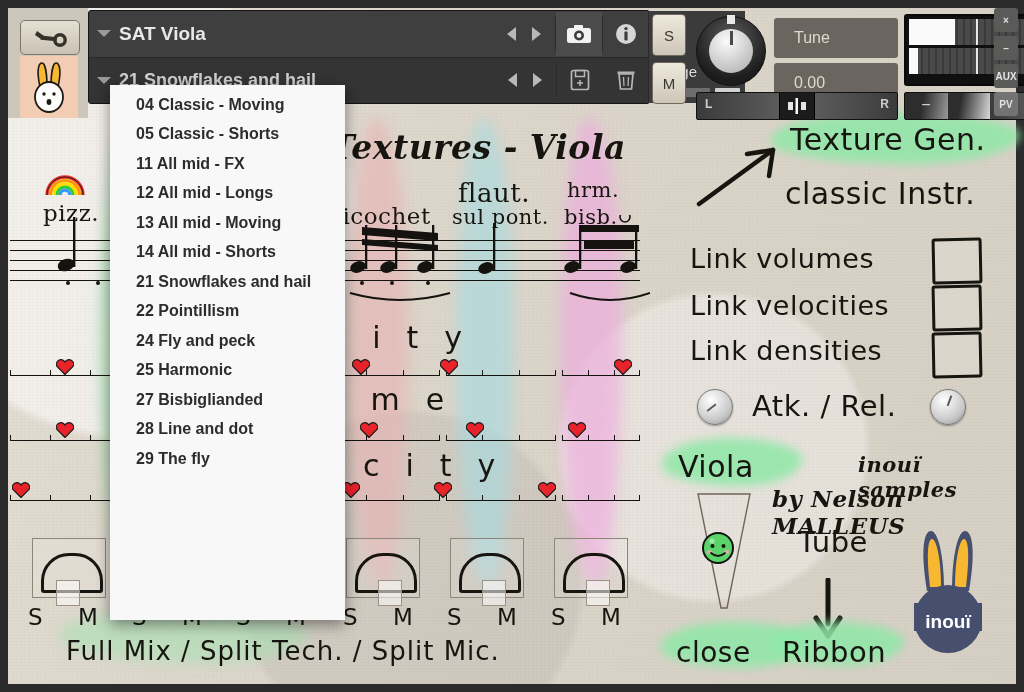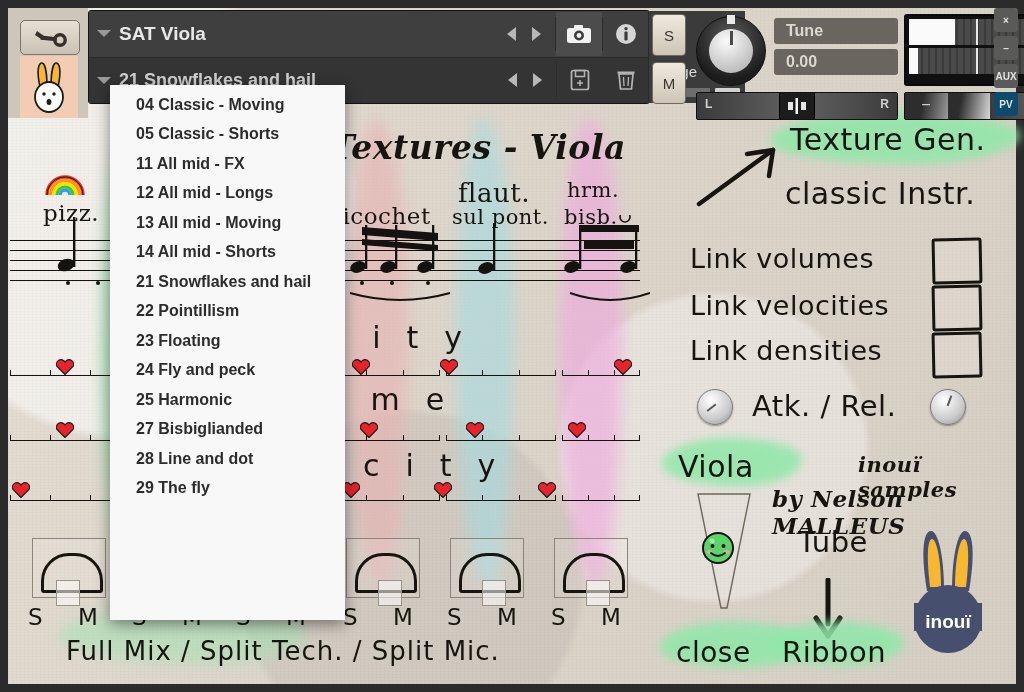--- a/index.html
+++ b/index.html
@@ -70,22 +70,22 @@
     color:#3a3630;font-size:15px;display:flex;align-items:center;justify-content:center;}
   .knob-wrap{position:absolute;left:44px;top:6px;width:72px;height:72px;}
   .knob{width:68px;height:68px;border-radius:50%;
     background:radial-gradient(circle at 50% 32%,#5d5d5d,#1c1c1c 70%);
     border:1px solid #101010;position:relative;}
   .knob .cap{position:absolute;left:12px;top:12px;width:44px;height:44px;border-radius:50%;
     background:radial-gradient(circle at 40% 28%,#fbfbfb,#a9a9a9);}
   .knob .ind{position:absolute;left:50%;top:14px;width:3px;height:14px;margin-left:-1.5px;background:#4a4a4a;}
   .knob .tick{position:absolute;left:50%;top:-2px;margin-left:-4px;width:8px;height:9px;background:#e9e9e9;}
   .fields{position:absolute;left:122px;top:8px;width:124px;}
-  .field{height:26px;background:#6a665f;border-radius:3px;margin-bottom:5px;color:#ded9d0;
-    font-size:16px;display:flex;align-items:center;padding-left:12px;font-weight:bold;}
+  .field{height:40px;background:#6a665f;border-radius:3px;margin-bottom:5px;color:#ded9d0;
+    font-size:16px;display:flex;align-items:center;padding-left:20px;}
   .pan{position:absolute;left:44px;top:82px;width:200px;height:26px;background:#242424;border:1px solid #111;
     display:flex;align-items:center;border-radius:2px;overflow:hidden;}
   .pan .half{flex:1;height:100%;position:relative;}
   .pan .half.lf{background:linear-gradient(90deg,#3b3b3b,#5b5b5b);}
   .pan .half.rt{background:linear-gradient(270deg,#3b3b3b,#5b5b5b);}
   .pan .lab{position:absolute;top:4px;color:#cfcfcf;font-size:12px;font-weight:bold;}
   .pan .mid{width:34px;height:100%;background:#1c1c1c;border-left:1px solid #000;border-right:1px solid #000;
     display:flex;align-items:center;justify-content:center;}
   .meters{position:absolute;left:252px;top:4px;width:128px;height:62px;background:#101010;border:2px solid #0a0a0a;border-radius:3px;padding:3px;}
   .mrow{height:26px;margin-bottom:3px;position:relative;
@@ -95,21 +95,21 @@
   .vol{position:absolute;left:252px;top:82px;width:128px;height:26px;background:#1e1e1e;border:1px solid #101010;
     display:flex;align-items:center;border-radius:2px;overflow:hidden;}
   .vol .seg{flex:1;height:100%;position:relative;}
   .vol .s1{background:linear-gradient(100deg,#2d2d2d 40%,#9a9a9a 100%);}
   .vol .s2{background:linear-gradient(100deg,#2d2d2d 30%,#d9d9d9 100%);}
   .vol .s3{background:linear-gradient(80deg,#3a3a3a,#5c5c5c);}
   .vol .sign{position:absolute;top:3px;left:50%;margin-left:-5px;color:#d8d8d8;font-size:16px;}
   .winbtns{position:absolute;left:994px;top:8px;width:24px;}
   .winbtn{width:24px;height:24px;margin-bottom:4px;border-radius:3px;background:#5a5a58;
     color:#e2e2e2;font-size:10px;font-weight:bold;display:flex;align-items:center;justify-content:center;}
-  .winbtn.dark{background:#0c4a6e;}
+  .winbtn.dark{background:#737373;}
 
   
   .hand{font-family:"DejaVu Sans",sans-serif;color:#17150f;letter-spacing:.5px;}
   .hand.it{font-family:"DejaVu Serif",serif;font-style:italic;font-weight:bold;}
   .hl-green{position:absolute;background:#8fe8a8;filter:blur(5px);opacity:.85;
     border-radius:48% 52% 44% 56%/56% 44% 56% 44%;}
   .chk{position:absolute;width:44px;height:40px;border:3px solid #17150f;border-radius:3px;
     transform:rotate(-1.2deg);background:rgba(255,255,255,.12);}
   .mini-knob{position:absolute;width:34px;height:34px;border-radius:50%;
     background:radial-gradient(circle at 38% 30%,#ffffff,#c9c9c9 62%,#8e8e8e 100%);
@@ -599,21 +599,20 @@
 
   <div class="dd">
     <div class="dd-item">04 Classic - Moving</div>
     <div class="dd-item">05 Classic - Shorts</div>
     <div class="dd-item">11 All mid - FX</div>
     <div class="dd-item">12 All mid - Longs</div>
     <div class="dd-item">13 All mid - Moving</div>
     <div class="dd-item">14 All mid - Shorts</div>
     <div class="dd-item">21 Snowflakes and hail</div>
     <div class="dd-item">22 Pointillism</div>
-    <div class="dd-item">23 Floating</div>
     <div class="dd-item">24 Fly and peck</div>
     <div class="dd-item">25 Harmonic</div>
     <div class="dd-item">27 Bisbiglianded</div>
     <div class="dd-item">28 Line and dot</div>
     <div class="dd-item">29 The fly</div>
   </div>
 
 </div>
 
 </body></html>

